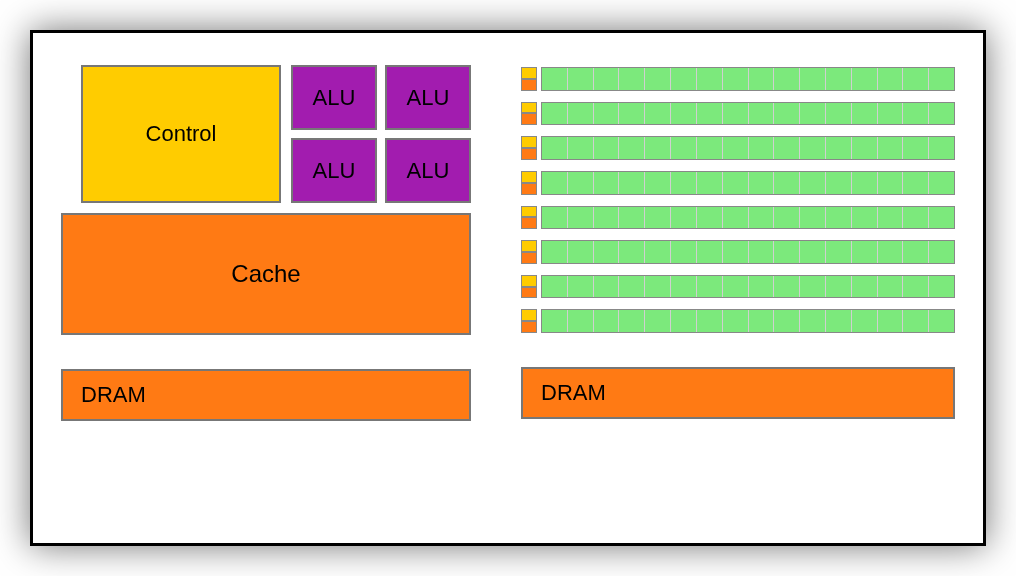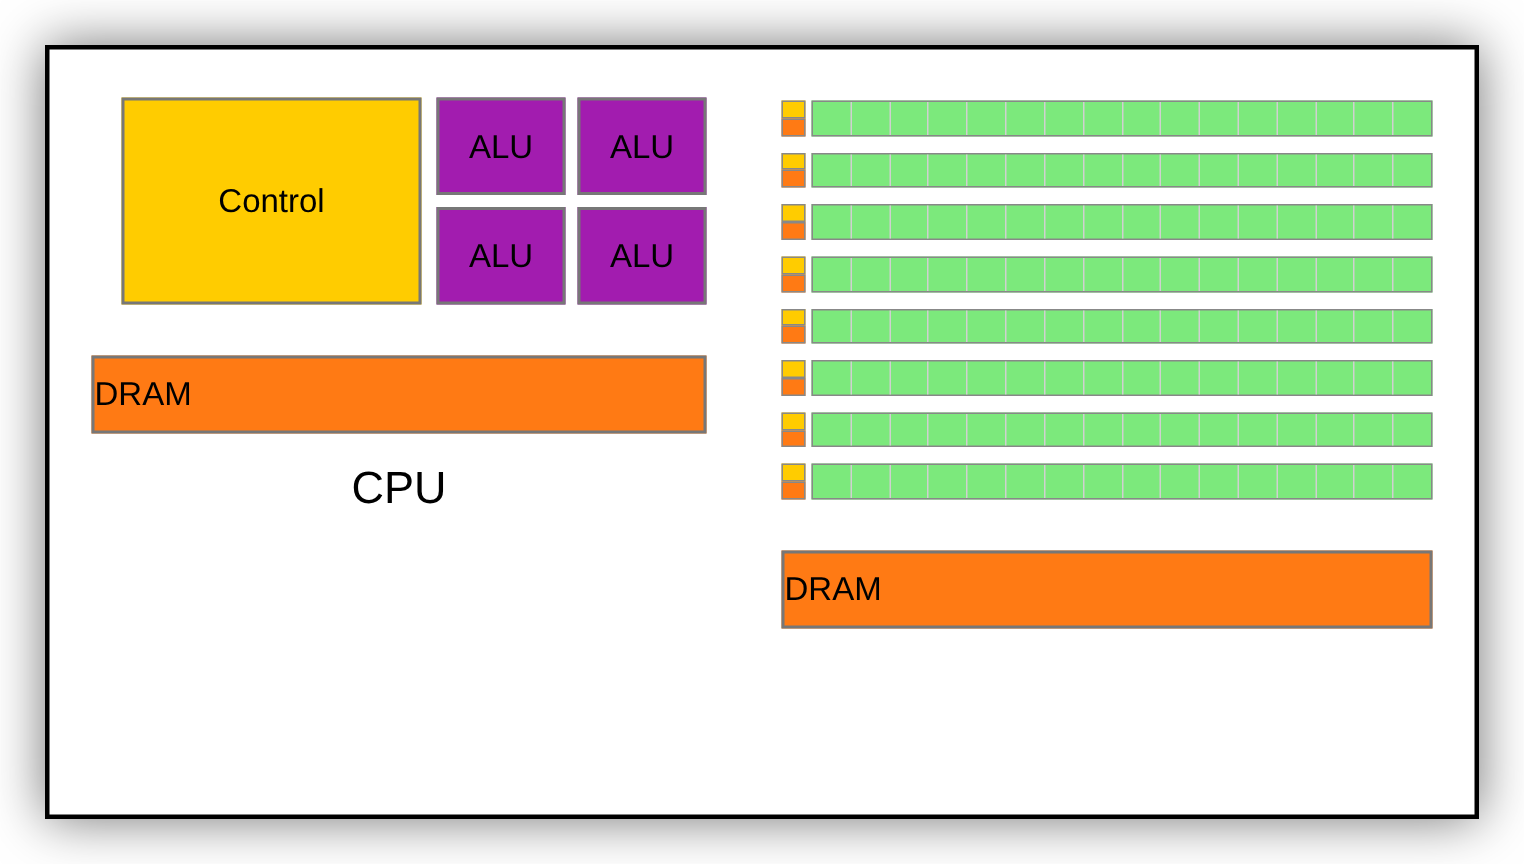--- a/index.html
+++ b/index.html
@@ -73,20 +73,21 @@
     justify-content: center;
     font-size: 24px;
   }
   .dram {
     margin-top: 34px;
     height: 52px;
     background: #ff7a14;
     border: 2px solid #777;
     display: flex;
     align-items: center;
+    padding-left: 18px;
     font-size: 22px;
   }
   .title {
     margin-top: 20px;
     text-align: center;
     font-size: 30px;
   }
 
   
   .sm-rows {
@@ -129,22 +130,22 @@
   <div class="col cpu-col">
     <div class="cpu-top">
       <div class="control">Control</div>
       <div class="alu-grid">
         <div class="alu">ALU</div>
         <div class="alu">ALU</div>
         <div class="alu">ALU</div>
         <div class="alu">ALU</div>
       </div>
     </div>
+    <div class="cache">Cache</div>
     <div class="dram">DRAM</div>
-    <div class="title">CPU</div>
   </div>
 
   <div class="col gpu-col">
     <div class="sm-rows" id="sm-rows">
           <div class="sm-row">
             <div class="fetch">
               <div class="fetch-top"></div>
               <div class="fetch-bot"></div>
             </div>
             <div class="cores">

